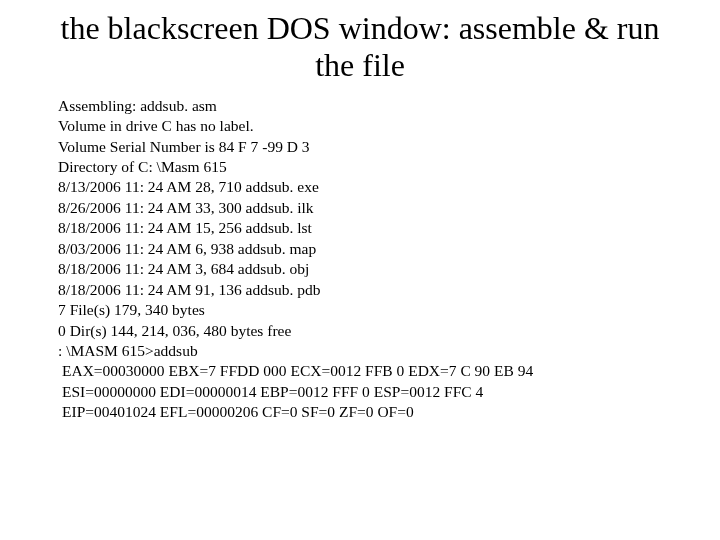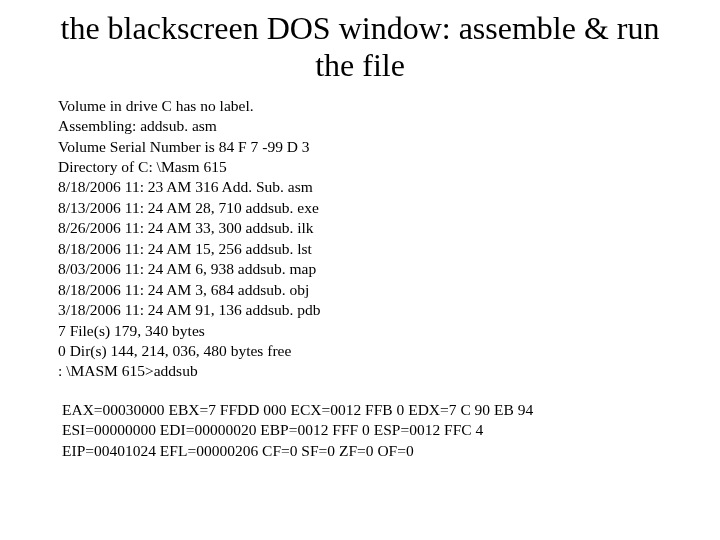--- a/index.html
+++ b/index.html
@@ -27,52 +27,50 @@
   .console {
     font-size: 15.5px;
     line-height: 1.32;
     white-space: nowrap;
     margin-left: 18px;
   }
   .console .line {
     display: block;
   }
   .registers {
-    margin-top: 18px;
     margin-left: 22px;
     font-size: 15.5px;
     line-height: 1.32;
   }
   .registers .line {
     display: block;
   }
 </style>
 </head>
 <body>
 
 <div class="slide">
 
   <h1 class="title">the blackscreen DOS window: assemble &amp; run the file</h1>
 
   <div class="console">
+    <span class="line"> Assembling: addsub. asm</span>
     <span class="line">Volume in drive C has no label.</span>
-    <span class="line"> Assembling: addsub. asm</span>
     <span class="line">Volume Serial Number is 84 F 7 -99 D 3</span>
     <span class="line">Directory of C: \Masm 615</span>
-    <span class="line">8/18/2006  11: 23 AM                316 Add. Sub. asm</span>
     <span class="line">8/13/2006  11: 24 AM             28, 710 addsub. exe</span>
     <span class="line">8/26/2006  11: 24 AM             33, 300 addsub. ilk</span>
     <span class="line">8/18/2006  11: 24 AM             15, 256 addsub. lst</span>
     <span class="line">8/03/2006  11: 24 AM              6, 938 addsub. map</span>
     <span class="line">8/18/2006  11: 24 AM              3, 684 addsub. obj</span>
-    <span class="line">3/18/2006  11: 24 AM             91, 136 addsub. pdb</span>
+    <span class="line">8/18/2006  11: 24 AM             91, 136 addsub. pdb</span>
     <span class="line">           7 File(s)        179, 340 bytes</span>
     <span class="line">           0 Dir(s)   144, 214, 036, 480 bytes free</span>
     <span class="line">: \MASM 615&gt;addsub</span>
   </div>
 
   <div class="registers">
     <span class="line"> EAX=00030000  EBX=7 FFDD 000  ECX=0012 FFB 0  EDX=7 C 90 EB 94</span>
-    <span class="line"> ESI=00000000  EDI=00000020  EBP=0012 FFF 0  ESP=0012 FFC 4</span>
+    <span class="line"> ESI=00000000  EDI=00000014  EBP=0012 FFF 0  ESP=0012 FFC 4</span>
     <span class="line"> EIP=00401024  EFL=00000206  CF=0  SF=0  ZF=0  OF=0</span>
   </div>
 
 </div>
 
 </body></html>

